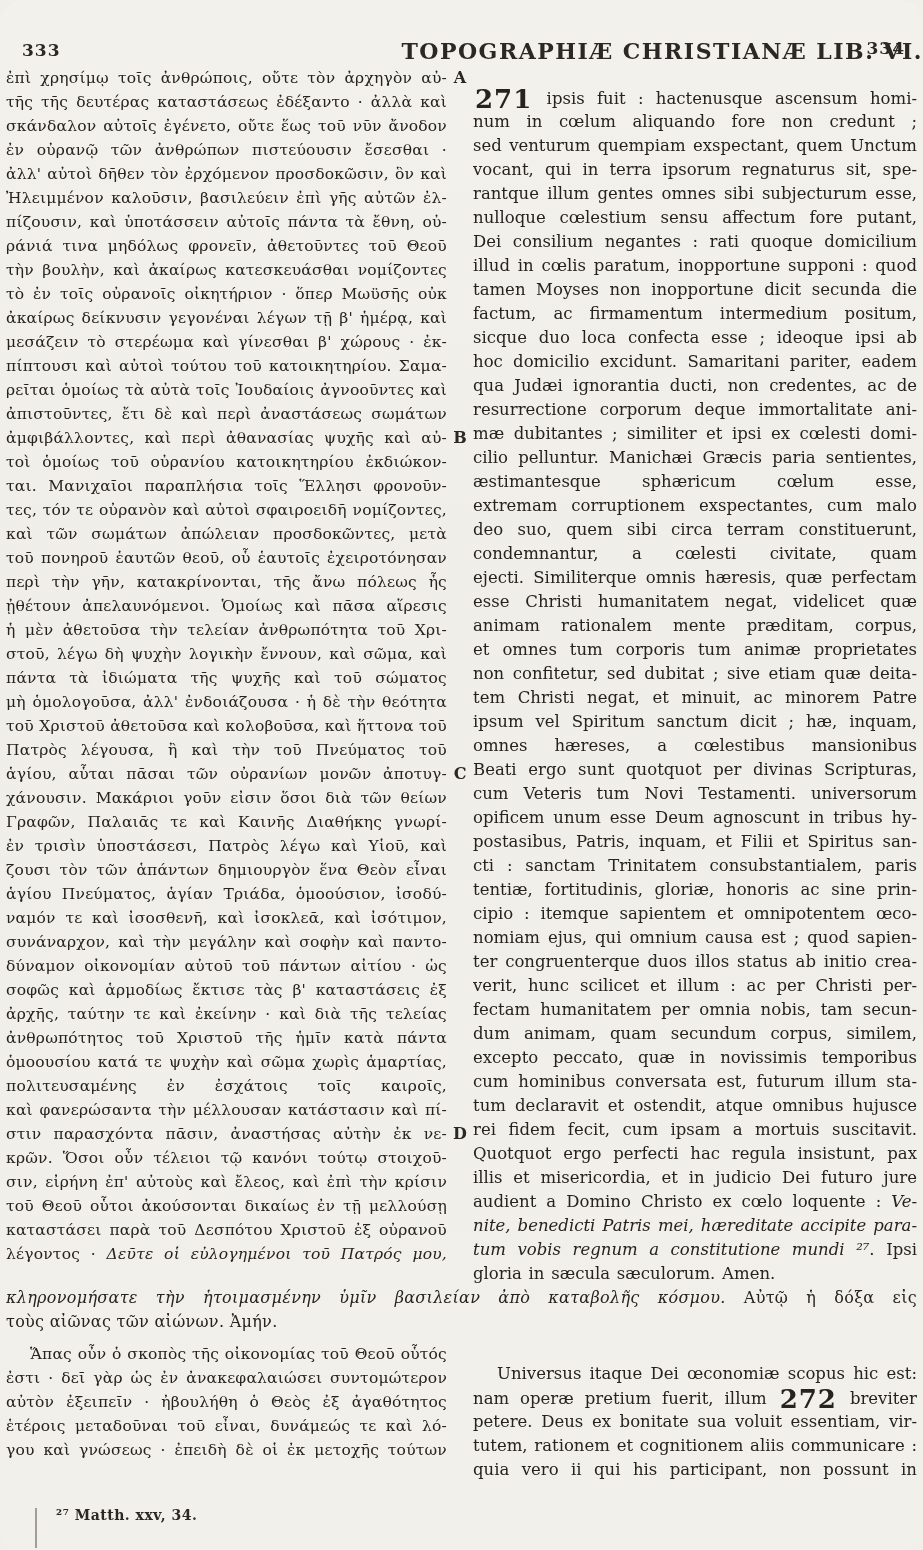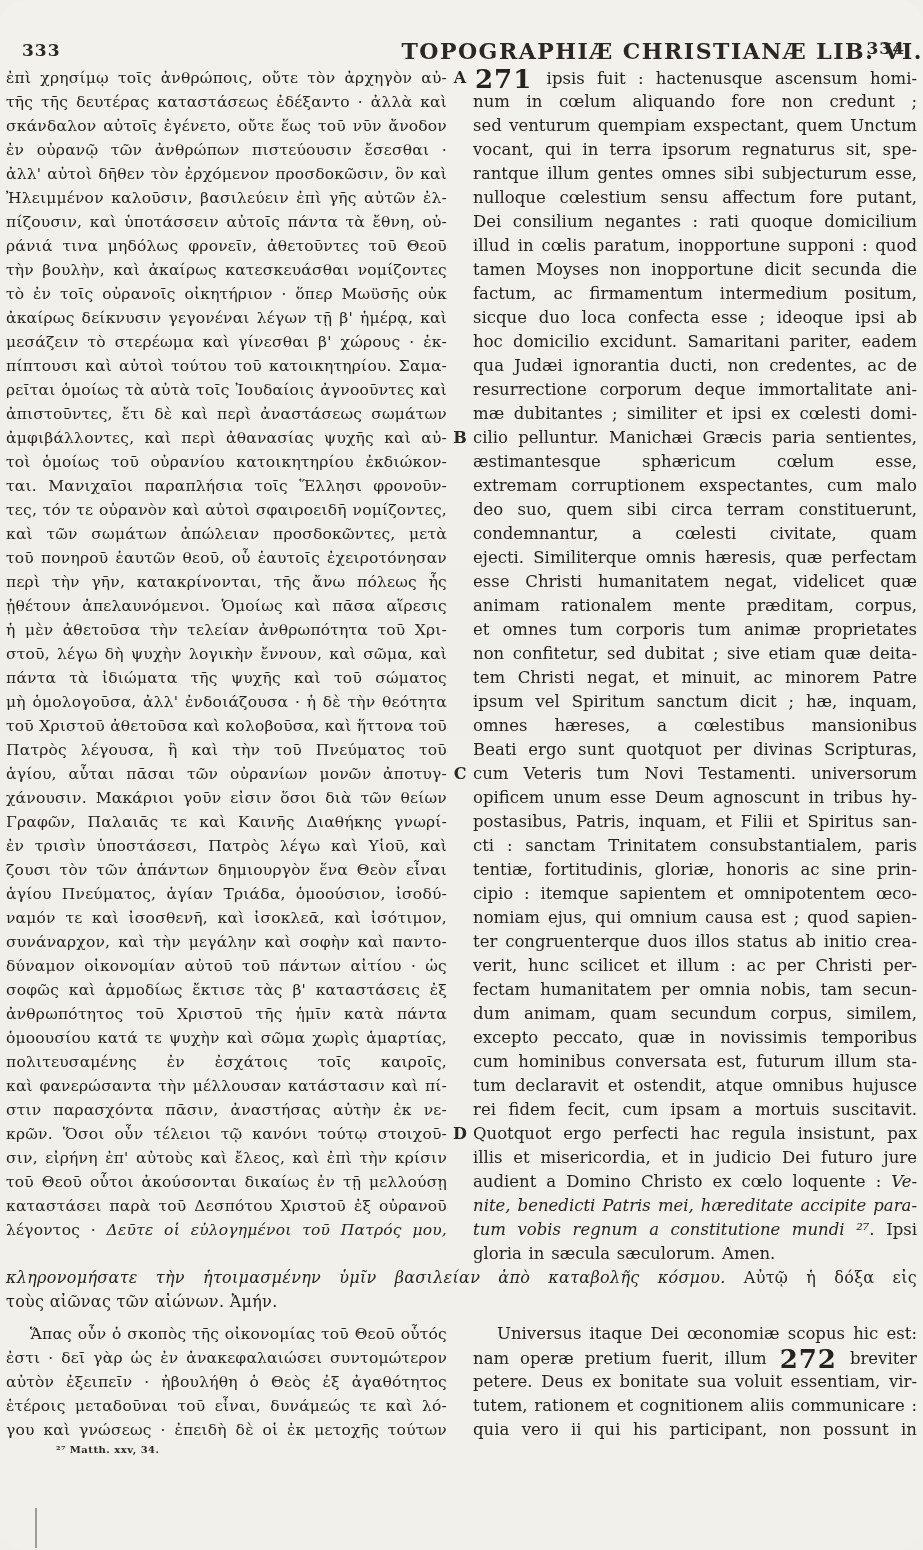--- a/index.html
+++ b/index.html
@@ -36,21 +36,21 @@
     letter-spacing: 1.5px;
     color: #2b2724;
   }
   .content {
     position: absolute;
     top: 66px; left: 6px; right: 6px;
   }
   .cols { display: flex; gap: 26px; }
   .col { overflow: hidden; }
   .col.greek { width: 441px; }
-  .col.latin { width: 444px; }
+  .col.latin { width: 444px; margin-top: 20px; }
   .line {
     height: 24px;
     line-height: 24px;
     overflow: hidden;
     text-align: justify;
     text-align-last: justify;
     white-space: normal;
   }
   .greek .line { font-size: 15.5px; letter-spacing: 0.2px; }
   .latin .line { font-size: 16.5px; word-spacing: 1.5px; }
@@ -75,23 +75,23 @@
     line-height: 24px;
     color: #2b2724;
   }
   .fullwidth {
     margin-top: 0;
     width: 911px;
   }
   .fullwidth .line { font-size: 16px; letter-spacing: 0.3px; }
   .cols.bottom { margin-top: 8px; }
   .footnote {
-    margin-top: 2px;
+    margin-top: 25px;
     padding-left: 50px;
-    font-size: 10px;
+    font-size: 14px;
     font-weight: bold;
     letter-spacing: 0.5px;
     color: #2b2724;
   }
   .artifact {
     position: absolute;
     left: 35px;
     top: 1508px;
     width: 2px;
     height: 40px;
@@ -151,20 +151,21 @@
           <div class="line"><span>ἁγίου, αὗται πᾶσαι τῶν οὐρανίων μονῶν ἀποτυγ-</span></div>
           <div class="line"><span>χάνουσιν. Μακάριοι γοῦν εἰσιν ὅσοι διὰ τῶν θείων</span></div>
           <div class="line"><span>Γραφῶν, Παλαιᾶς τε καὶ Καινῆς Διαθήκης γνωρί-</span></div>
           <div class="line"><span>ἐν τρισὶν ὑποστάσεσι, Πατρὸς λέγω καὶ Υἱοῦ, καὶ</span></div>
           <div class="line"><span>ζουσι τὸν τῶν ἁπάντων δημιουργὸν ἕνα Θεὸν εἶναι</span></div>
           <div class="line"><span>ἁγίου Πνεύματος, ἁγίαν Τριάδα, ὁμοούσιον, ἰσοδύ-</span></div>
           <div class="line"><span>ναμόν τε καὶ ἰσοσθενῆ, καὶ ἰσοκλεᾶ, καὶ ἰσότιμον, καὶ</span></div>
           <div class="line"><span>συνάναρχον, καὶ τὴν μεγάλην καὶ σοφὴν καὶ παντο-</span></div>
           <div class="line"><span>δύναμον οἰκονομίαν αὐτοῦ τοῦ πάντων αἰτίου · ὡς</span></div>
           <div class="line"><span>σοφῶς καὶ ἁρμοδίως ἔκτισε τὰς β' καταστάσεις ἐξ</span></div>
+          <div class="line"><span>ἀρχῆς, ταύτην τε καὶ ἐκείνην · καὶ διὰ τῆς τελείας</span></div>
           <div class="line"><span>ἀνθρωπότητος τοῦ Χριστοῦ τῆς ἡμῖν κατὰ πάντα</span></div>
           <div class="line"><span>ὁμοουσίου κατά τε ψυχὴν καὶ σῶμα χωρὶς ἁμαρτίας,</span></div>
           <div class="line"><span>πολιτευσαμένης ἐν ἐσχάτοις τοῖς καιροῖς, ἀναδείξαντα</span></div>
           <div class="line"><span>καὶ φανερώσαντα τὴν μέλλουσαν κατάστασιν καὶ πί-</span></div>
           <div class="line"><span>στιν παρασχόντα πᾶσιν, ἀναστήσας αὐτὴν ἐκ νε-</span></div>
           <div class="line"><span>κρῶν. Ὅσοι οὖν τέλειοι τῷ κανόνι τούτῳ στοιχοῦ-</span></div>
           <div class="line"><span>σιν, εἰρήνη ἐπ' αὐτοὺς καὶ ἔλεος, καὶ ἐπὶ τὴν κρίσιν</span></div>
           <div class="line"><span>τοῦ Θεοῦ οὗτοι ἀκούσονται δικαίως ἐν τῇ μελλούσῃ</span></div>
           <div class="line"><span>καταστάσει παρὰ τοῦ Δεσπότου Χριστοῦ ἐξ οὐρανοῦ</span></div>
           <div class="line"><span>λέγοντος · </span><span class="it">Δεῦτε οἱ εὐλογημένοι τοῦ Πατρός μου,</span></div>

